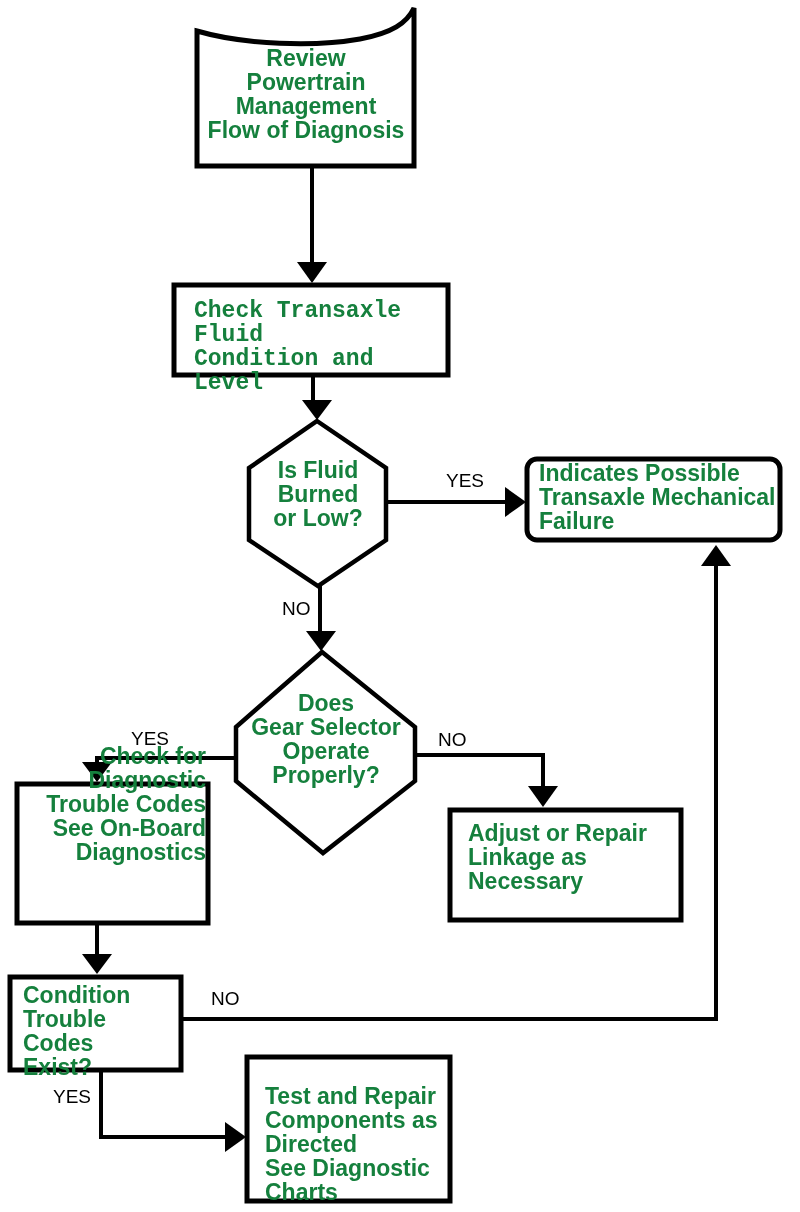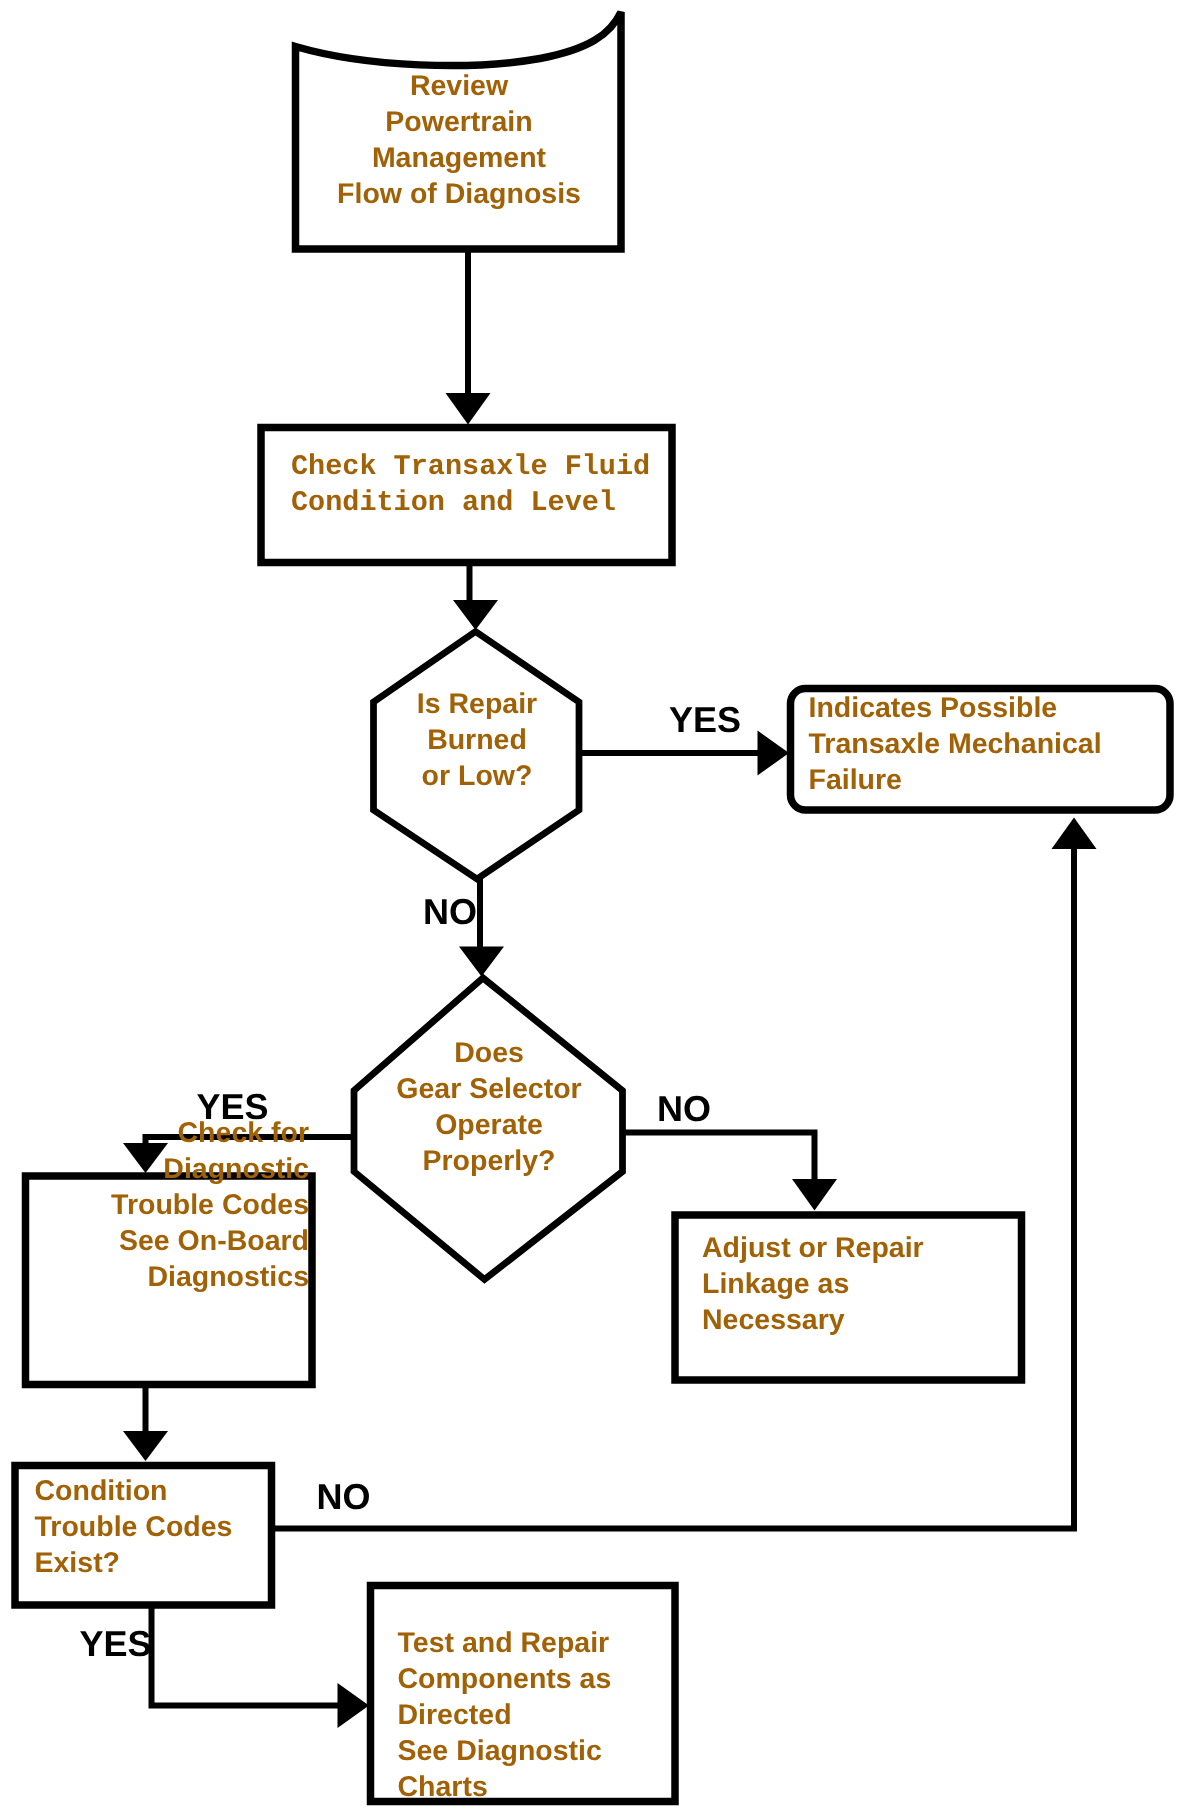--- a/index.html
+++ b/index.html
@@ -16,33 +16,33 @@
     font-family: "Liberation Sans", sans-serif;
   }
   .stage svg {
     position: absolute;
     left: 0;
     top: 0;
   }
   .node-text {
     position: absolute;
     font-weight: bold;
-    font-size: 19px;
+    font-size: 23px;
     line-height: 24px;
-    color: #a16207;
+    color: #15803d;
     white-space: pre-line;
     letter-spacing: 0px;
   }
   .center {
     text-align: center;
   }
   .edge-label {
     position: absolute;
-    font-weight: bold;
-    font-size: 24px;
+    font-weight: normal;
+    font-size: 19px;
     line-height: 21px;
     color: #000000;
     white-space: nowrap;
   }
   .shape {
     fill: #ffffff;
     stroke: #000000;
   }
   .connector {
     fill: none;
@@ -93,21 +93,21 @@
   </svg>
 
   <div class="node-text center" style="left:196px; top:46px; width:220px;">Review
 Powertrain
 Management
 Flow of Diagnosis</div>
 
   <div class="node-text" style="left:194px; top:299px; width:250px;font-family:Liberation Mono, monospace;">Check Transaxle Fluid
 Condition and Level</div>
 
-  <div class="node-text center" style="left:249px; top:458px; width:138px;">Is Repair
+  <div class="node-text center" style="left:249px; top:458px; width:138px;">Is Fluid
 Burned
 or Low?</div>
 
   <div class="node-text" style="left:539px; top:461px; width:238px;">Indicates Possible
 Transaxle Mechanical
 Failure</div>
 
   <div class="node-text center" style="left:236px; top:691px; width:180px;">Does
 Gear Selector
 Operate

